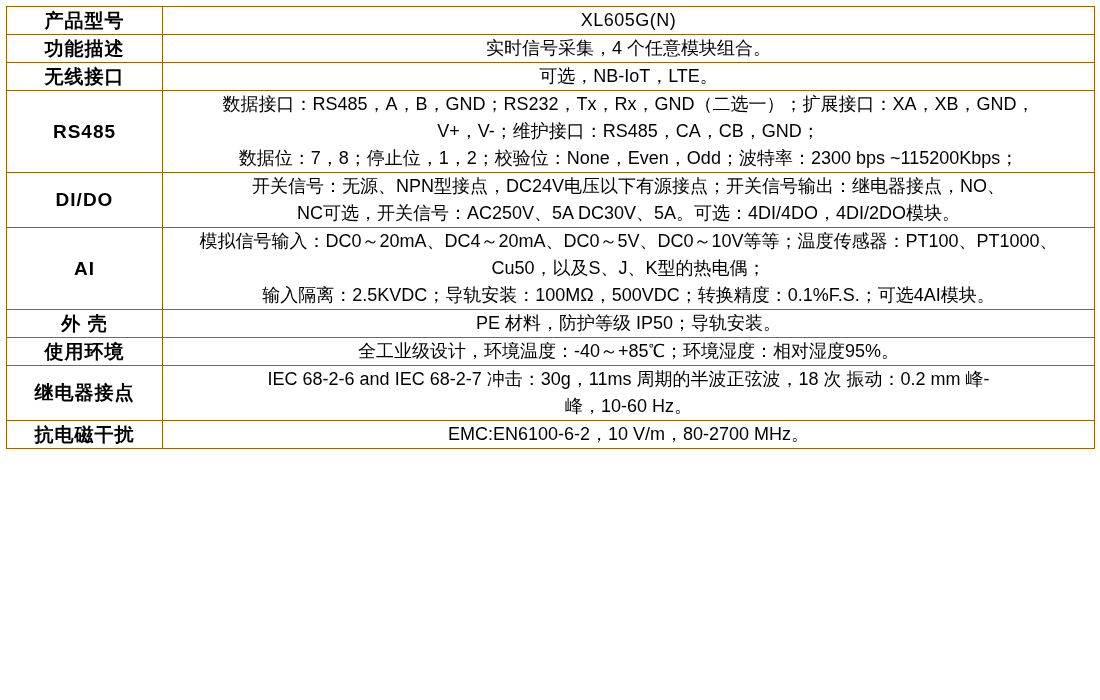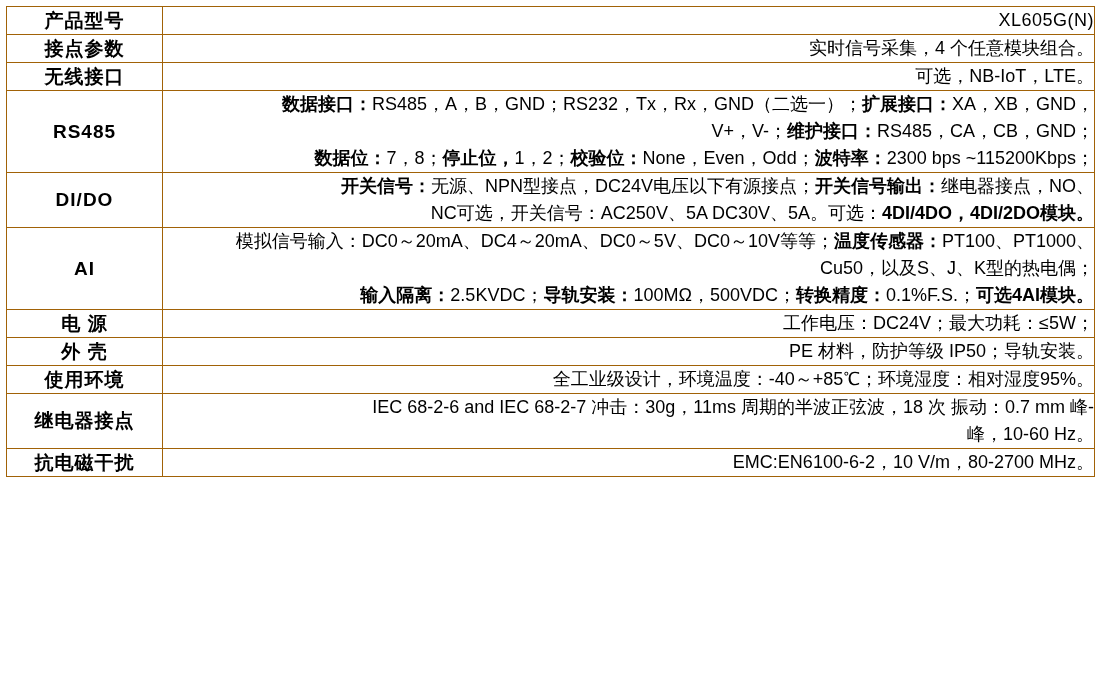--- a/index.html
+++ b/index.html
@@ -29,54 +29,54 @@
   }
   td.label {
     text-align: center;
     font-weight: bold;
     font-size: 19px;
     letter-spacing: 1px;
     padding: 5px 2px;
     line-height: 1.35;
   }
   td.value {
-    text-align: right;
+    text-align: center;
     font-size: 18px;
     padding: 5px 8px 5px 10px;
     line-height: 1.5;
   }
   td.value .line {
     display: block;
     white-space: nowrap;
   }
   .big {
     font-size: 22px;
     letter-spacing: 0.5px;
   }
-  .b { font-weight: bold; }
+  .b { font-weight: normal; }
   .u { }
   .row-tall td.label { padding: 6px 2px; }
 </style>
 </head>
 <body>
 
 <table id="spec-table">
   <colgroup>
     <col class="label-col">
     <col class="value-col">
   </colgroup>
   <tbody>
       <tr>
         <td class="label big">产品型号</td>
         <td class="value big">
           <span class="line"><span>XL605G(N)</span></span>
         </td>
       </tr>
       <tr>
-        <td class="label">接点参数</td>
+        <td class="label">功能描述</td>
         <td class="value">
           <span class="line"><span>实时信号采集，4 个任意模块组合。</span></span>
         </td>
       </tr>
       <tr>
         <td class="label">无线接口</td>
         <td class="value">
           <span class="line"><span>可选，</span><span class="u">NB-IoT</span><span>，LTE。</span></span>
         </td>
       </tr>
@@ -97,41 +97,35 @@
       </tr>
       <tr class="row-tall">
         <td class="label">AI</td>
         <td class="value">
           <span class="line"><span>模拟信号输入：DC0～20mA、DC4～20mA、DC0～5V、DC0～10V等等；</span><span class="b">温度传感器：</span><span>PT100、PT1000、</span></span>
           <span class="line"><span>Cu50，以及S、J、K型的热电偶；</span></span>
           <span class="line"><span class="b">输入隔离：</span><span>2.5KVDC；</span><span class="b">导轨安装：</span><span>100MΩ，500VDC；</span><span class="b">转换精度：</span><span>0.1%F.S.；</span><span class="b">可选4AI模块。</span></span>
         </td>
       </tr>
       <tr>
-        <td class="label">电 源</td>
-        <td class="value">
-          <span class="line"><span>工作电压：DC24V；最大功耗：≤5W；</span></span>
-        </td>
-      </tr>
-      <tr>
         <td class="label">外 壳</td>
         <td class="value">
           <span class="line"><span>PE 材料，防护等级 IP50；导轨安装。</span></span>
         </td>
       </tr>
       <tr>
         <td class="label">使用环境</td>
         <td class="value">
           <span class="line"><span>全工业级设计，环境温度：-40～+85℃；环境湿度：相对湿度95%。</span></span>
         </td>
       </tr>
       <tr class="row-tall">
         <td class="label">继电器接点</td>
         <td class="value">
-          <span class="line"><span>IEC 68-2-6 and IEC 68-2-7 冲击：30g，11ms 周期的半波正弦波，18 次 振动：0.7 mm 峰-</span></span>
+          <span class="line"><span>IEC 68-2-6 and IEC 68-2-7 冲击：30g，11ms 周期的半波正弦波，18 次 振动：0.2 mm 峰-</span></span>
           <span class="line"><span>峰，10-60 Hz。</span></span>
         </td>
       </tr>
       <tr>
         <td class="label">抗电磁干扰</td>
         <td class="value">
           <span class="line"><span>EMC:EN6100-6-2，10 V/m，80-2700 MHz。</span></span>
         </td>
       </tr>
     </tbody>

